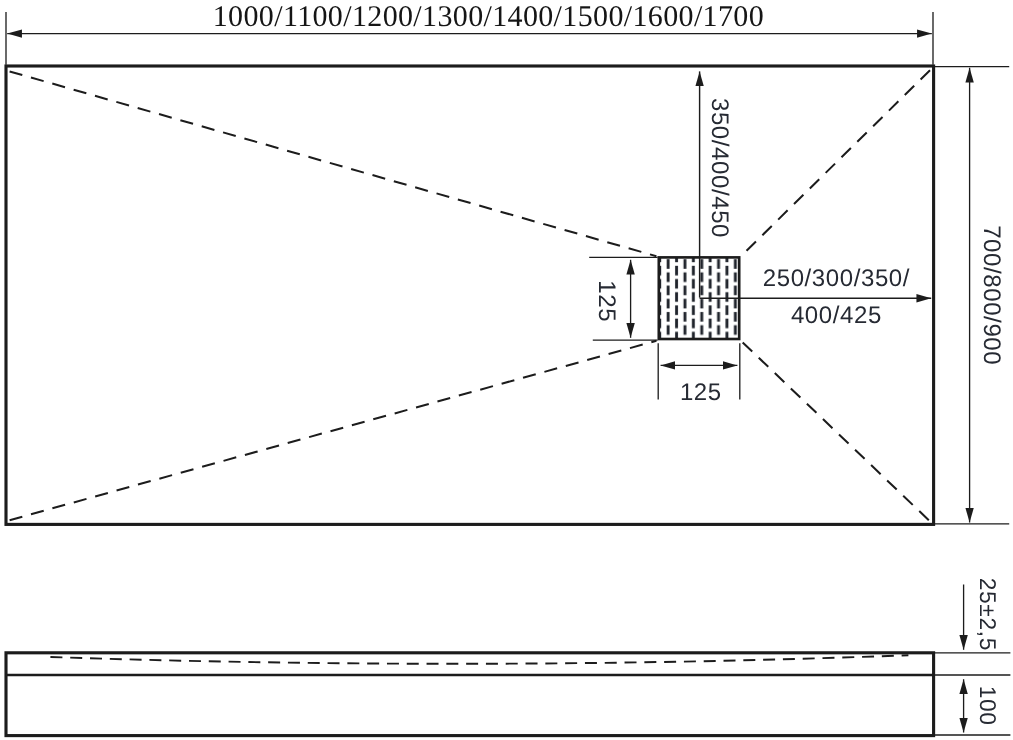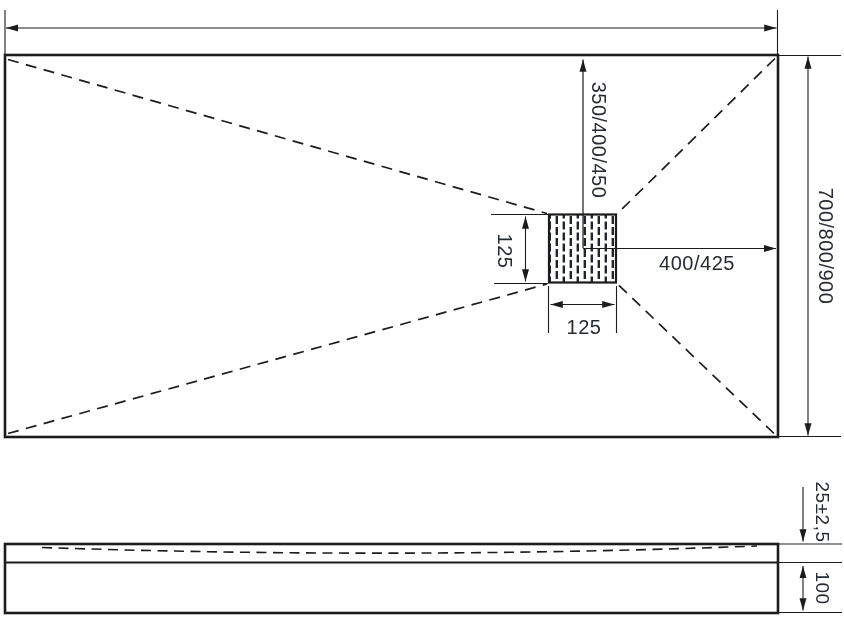--- a/index.html
+++ b/index.html
@@ -118,25 +118,27 @@
       </g>
 
       <g>
         <path d="M779,562.5 L842,562.5" stroke-width="1.1"></path>
         <path d="M779,612.5 L842,612.5" stroke-width="1.1"></path>
         <path d="M803,566 L803,610.5" stroke-width="1.1" marker-start="url(#arr)" marker-end="url(#arr)"></path>
       </g>
     </g>
   </svg>
 
+  <div class="lbl serif" style="left:407px; top:14px;">1000/1100/1200/1300/1400/1500/1600/1700</div>
 
   <div class="lbl rot" style="left:826px; top:246px;">700/800/900</div>
 
   <div class="lbl rot" style="left:599px; top:140px;">350/400/450</div>
 
+  <div class="lbl" style="left:697px; top:232px;">250/300/350/</div>
 
   <div class="lbl" style="left:697px; top:263px;text-align:right;">400/425</div>
 
   <div class="lbl rot" style="left:505px; top:251px;">125</div>
 
   <div class="lbl" style="left:584px; top:327px;">125</div>
 
   <div class="lbl rot small" style="left:822px; top:512px;">25±2,5</div>
 
   <div class="lbl rot small" style="left:822px; top:588px;">100</div>

